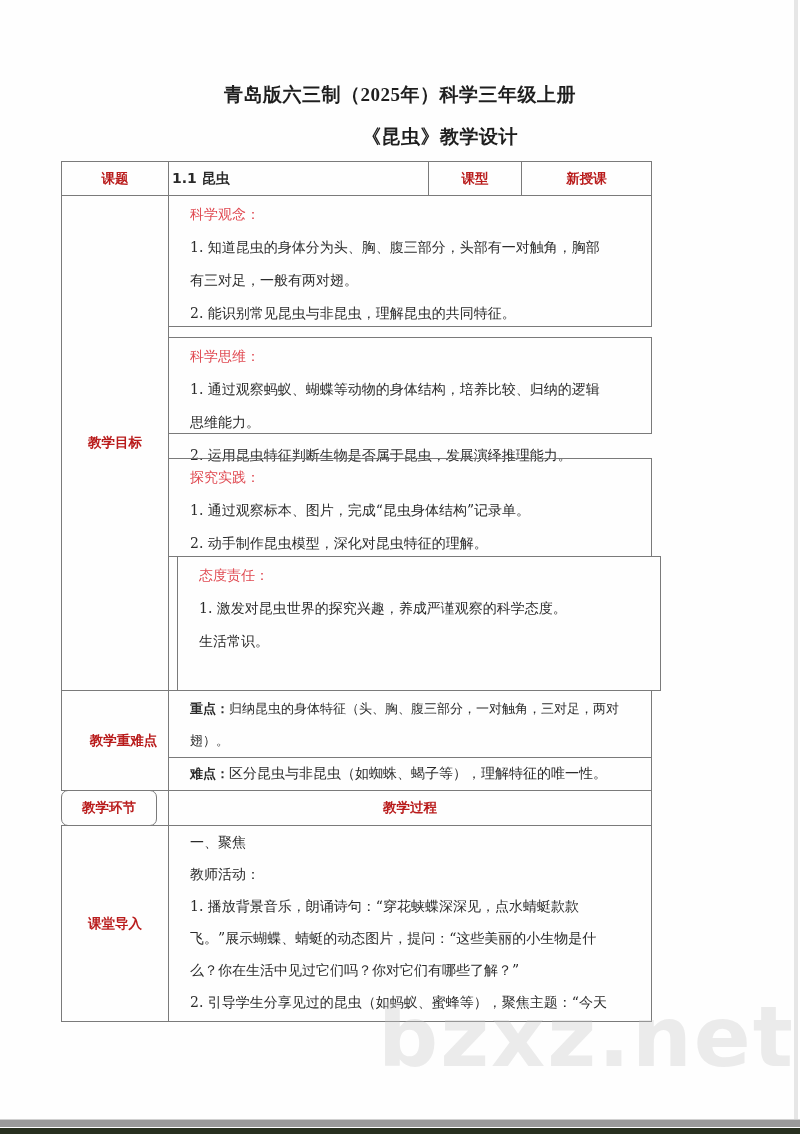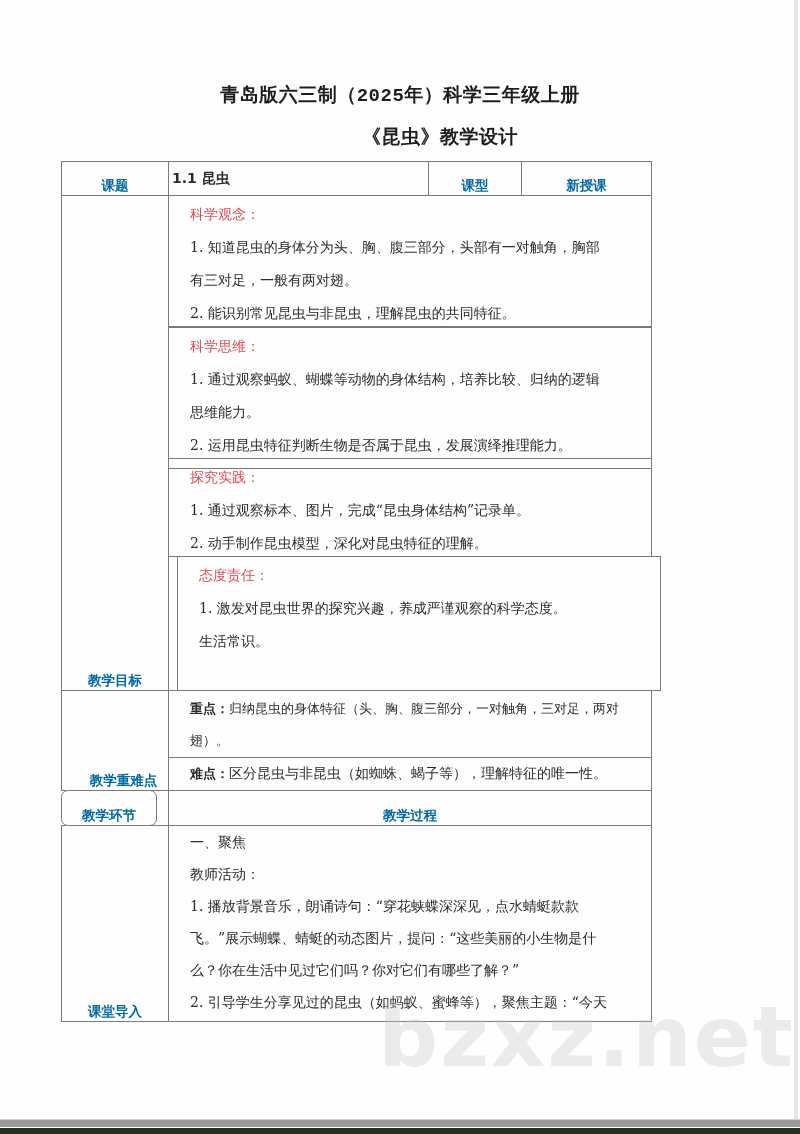--- a/index.html
+++ b/index.html
@@ -5,35 +5,35 @@
   html, body { margin: 0; padding: 0; }
   body {
     width: 800px; height: 1134px; position: relative; overflow: hidden;
     background: #ffffff;
     font-family: "DejaVu Serif", "Liberation Serif", serif;
     color: #2a2a2a;
   }
   .page { position: absolute; left: 0; top: 0; width: 795px; height: 1120px; background: #fefefe; }
   .title {
     position: absolute; left: 0; width: 800px; text-align: center;
-    font-family: Liberation Mono, monospace;
+    font-family: Liberation Serif, serif;
     font-weight: bold; color: #1e1e1e; letter-spacing: 0.5px;
   }
   .title1 { top: 82px; font-size: 19px; }
   .title2 { top: 124px; font-size: 19px; margin-left: 40px; }
 
   .tbl { position: absolute; left: 61px; top: 161px; width: 591px; }
   .cell {
     position: absolute; box-sizing: border-box;
     border: 1px solid #7a7a7a;
   }
   .hdr {
     font-family: "DejaVu Sans", "Liberation Sans", sans-serif;
-    font-weight: bold; font-size: 13.5px; color: #0369a1;
-    display: flex; align-items: flex-end; justify-content: center;
+    font-weight: bold; font-size: 13.5px; color: #b91c1c;
+    display: flex; align-items: center; justify-content: center;
   }
   .content { padding: 2px 0 0 21px; font-size: 14px; line-height: 33px; color: #2b2b2b; }
   .content p { margin: 0; white-space: nowrap; }
   .red { color: #e04a52; }
   .small { font-size: 13px; }
   .kw { font-weight: bold; font-family: Liberation Serif, serif; font-size: 13px; }
 
   .watermark {
     position: absolute; left: 378px; top: 988px;
     font-family: "DejaVu Sans", "Liberation Sans", sans-serif;
@@ -71,21 +71,21 @@
       <span>教学目标</span>
     </div>
 
     <div class="cell content" style="left:107px;top:34px;width:484px;height:132px;">
       <p class="red">科学观念：</p>
       <p>1. 知道昆虫的身体分为头、胸、腹三部分，头部有一对触角，胸部</p>
       <p>有三对足，一般有两对翅。</p>
       <p>2. 能识别常见昆虫与非昆虫，理解昆虫的共同特征。</p>
     </div>
 
-    <div class="cell content" style="left:107px;top:166px;width:484px;height:142px;">
+    <div class="cell content" style="left:107px;top:176px;width:484px;height:97px;">
       <p class="red">科学思维：</p>
       <p>1. 通过观察蚂蚁、蝴蝶等动物的身体结构，培养比较、归纳的逻辑</p>
       <p>思维能力。</p>
       <p>2. 运用昆虫特征判断生物是否属于昆虫，发展演绎推理能力。</p>
     </div>
 
     <div class="cell content" style="left:107px;top:297px;width:484px;height:99px;">
       <p class="red">探究实践：</p>
       <p>1. 通过观察标本、图片，完成“昆虫身体结构”记录单。</p>
       <p>2. 动手制作昆虫模型，深化对昆虫特征的理解。</p>

